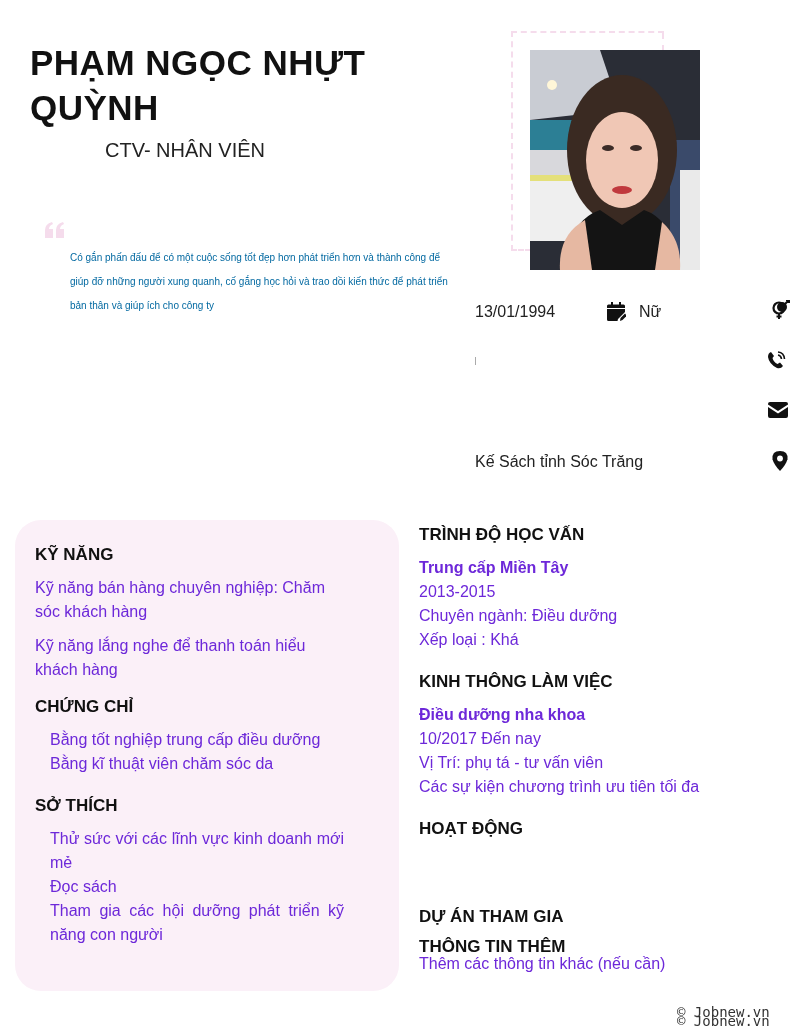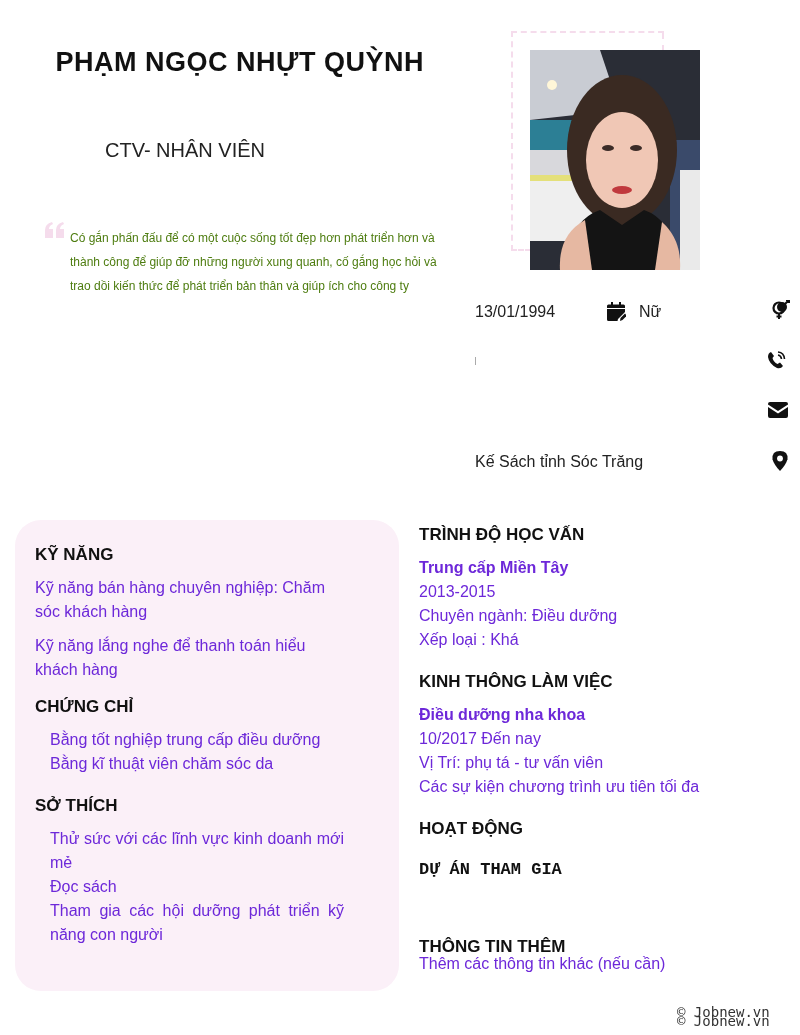--- a/index.html
+++ b/index.html
@@ -1,33 +1,33 @@
 <!DOCTYPE html>
 <html><head>
   <meta charset="utf-8">
   <style>
     * { box-sizing: border-box; margin: 0; padding: 0; }
     html, body { width: 800px; height: 1035px; background: #ffffff; overflow: hidden; }
     body { position: relative; font-family: "Liberation Sans", sans-serif; color: #1a1a1a; }
 
     .name {
       position: absolute; left: 30px; top: 40px; width: 394px;
-      text-align: right; font-weight: bold; font-size: 27px; line-height: 45px;
+      text-align: left; font-weight: bold; font-size: 35px; line-height: 45px;
       letter-spacing: 0.5px; color: #111;
     }
     .position {
       position: absolute; left: 105px; top: 139px;
       font-size: 20px; color: #222;
     }
     .quote-mark {
       position: absolute; left: 44px; top: 222px; width: 22px; height: 16px;
     }
     .objective {
-      position: absolute; left: 70px; top: 226px; width: 385px;
-      font-size: 12px; line-height: 24px; color: #4d7c0f;
+      position: absolute; left: 70px; top: 246px; width: 385px;
+      font-size: 10px; line-height: 24px; color: #0369a1;
     }
 
     .photo-frame {
       position: absolute; left: 511px; top: 31px; width: 153px; height: 220px;
       border: 2px dashed #f5dcec; border-right: none; border-bottom: none;
     }
     .photo-frame::after {
       content: ""; position: absolute; right: 0; top: 0; width: 2px; height: 18px;
       border-right: 2px dashed #f5dcec;
     }
@@ -149,18 +149,18 @@
 <div class="body-text" style="left:419px; top:604px;">Chuyên ngành: Điều dưỡng</div>
 <div class="body-text" style="left:419px; top:628px;">Xếp loại : Khá</div>
 
 <div class="sec-title" style="left:419px; top:672px;">KINH THÔNG LÀM VIỆC</div>
 <div class="body-text bold" style="left:419px; top:703px;">Điều dưỡng nha khoa</div>
 <div class="body-text" style="left:419px; top:727px;">10/2017 Đến nay</div>
 <div class="body-text" style="left:419px; top:751px;">Vị Trí: phụ tá - tư vấn viên</div>
 <div class="body-text" style="left:419px; top:775px;">Các sự kiện chương trình ưu tiên tối đa</div>
 
 <div class="sec-title" style="left:419px; top:819px;">HOẠT ĐỘNG</div>
-<div class="sec-title" style="left:419px; top:860px;font-family:Liberation Mono, monospace;">DỰ ÁN THAM GIA</div>
+<div class="sec-title" style="left:419px; top:907px;">DỰ ÁN THAM GIA</div>
 <div class="sec-title" style="left:419px; top:921px;margin-top:16px;">THÔNG TIN THÊM</div>
 <div class="body-text" style="left:419px; top:952px;">Thêm các thông tin khác (nếu cần)</div>
 
 <div class="watermark" style="top:1005px;">© Jobnew.vn</div>
 <div class="watermark" style="top:1014px;">© Jobnew.vn</div>
 
 </body></html>

